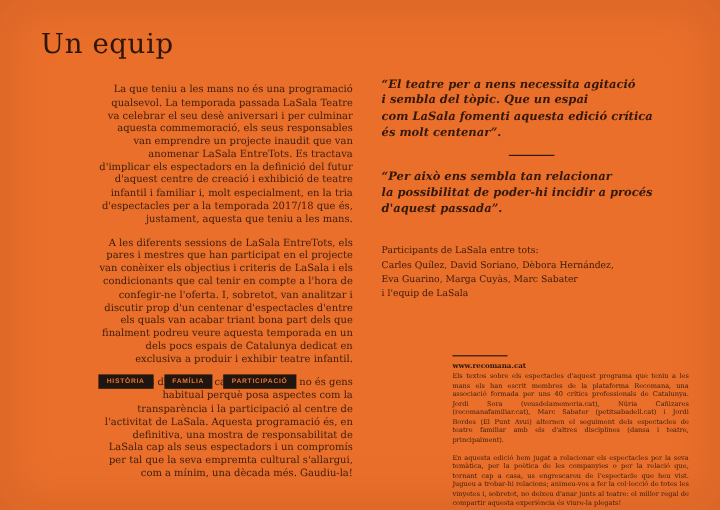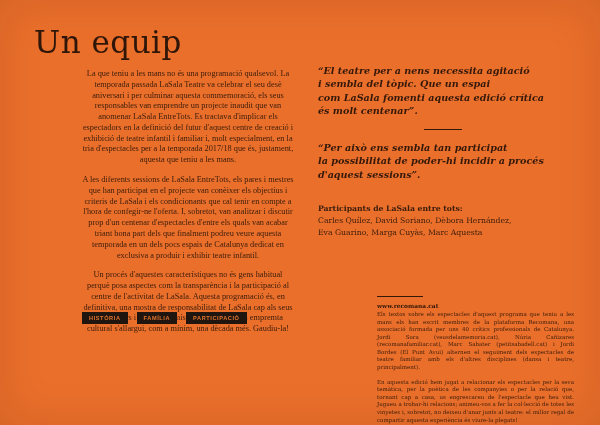--- a/index.html
+++ b/index.html
@@ -13,35 +13,34 @@
     position: absolute;
     width: 600px;
     height: 425px;
     background: #ea6f2b;
     box-shadow: inset 0 0 45px rgba(60,20,0,0.12);
   }
   .page-title {
     position: absolute;
     left: 34px;
     top: 24px;
-    font-size: 31px;
+    font-size: 23px;
     font-weight: normal;
     color: #2f1608;
     letter-spacing: 0.5px;
   }
   .left-col {
     position: absolute;
     left: 82px;
     top: 69px;
     width: 212px;
     color: #3a1c0b;
     font-size: 8.3px;
     line-height: 1.3;
-    text-align: center;
-    font-family: Liberation Serif, serif;
+    text-align: right;
   }
   .left-col p { margin-bottom: 9px; }
   .tag-row {
     position: absolute;
     left: 82px;
     top: 312px;
     display: flex;
     gap: 9px;
   }
   .tag-button {
@@ -75,21 +74,21 @@
     border: none;
     border-top: 1.4px solid #34180a;
     margin: 11px auto 11px auto;
   }
   .participants {
     margin-top: 22px;
     font-size: 7.7px;
     line-height: 1.55;
     color: #3a1c0b;
   }
-  .participants-heading { font-weight: bold; }
+  .participants-heading { font-weight: normal; }
   .footnote {
     position: absolute;
     left: 377px;
     top: 296px;
     width: 197px;
     color: #3a1c0b;
   }
   .footnote-rule {
     width: 46px;
     border: none;
@@ -133,29 +132,30 @@
     <div class="quote">
       <div>“El teatre per a nens necessita agitació</div>
       <div>i sembla del tòpic. Que un espai</div>
       <div>com LaSala fomenti aquesta edició crítica</div>
       <div>és molt centenar”.</div>
     </div>
 
     <hr class="quote-divider">
 
     <div class="quote">
-      <div>“Per això ens sembla tan participat</div>
+      <div>“Per això ens sembla tan relacionar</div>
       <div>la possibilitat de poder-hi incidir a procés</div>
-      <div>d'aquest sessions”.</div>
+      <div>d'aquest passada”.</div>
     </div>
 
     <div class="participants">
       <div class="participants-heading">Participants de LaSala entre tots:</div>
       <div>Carles Quílez, David Soriano, Dèbora Hernández,</div>
-      <div>Eva Guarino, Marga Cuyàs, Marc Aquesta</div>
+      <div>Eva Guarino, Marga Cuyàs, Marc Sabater</div>
+      <div>i l'equip de LaSala</div>
     </div>
   </div>
 
   <div class="footnote">
     <hr class="footnote-rule">
     <div class="footnote-site">www.recomana.cat</div>
     <p>Els textos sobre els espectacles d'aquest programa que teniu a les mans els han escrit membres de la plataforma Recomana, una associació formada per uns 40 crítics professionals de Catalunya. Jordi Sora (veusdelamemoria.cat), Núria Cañizares (recomanafamiliar.cat), Marc Sabater (petitsabadell.cat) i Jordi Bordes (El Punt Avui) alternen el seguiment dels espectacles de teatre familiar amb els d'altres disciplines (dansa i teatre, principalment).</p>
     <p>En aquesta edició hem jugat a relacionar els espectacles per la seva temàtica, per la poètica de les companyies o per la relació que, tornant cap a casa, us engrescareu de l'espectacle que heu vist. Jugueu a trobar-hi relacions; animeu-vos a fer la col·lecció de totes les vinyetes i, sobretot, no deixeu d'anar junts al teatre: el millor regal de compartir aquesta experiència és viure-la plegats!</p>
   </div>
 

